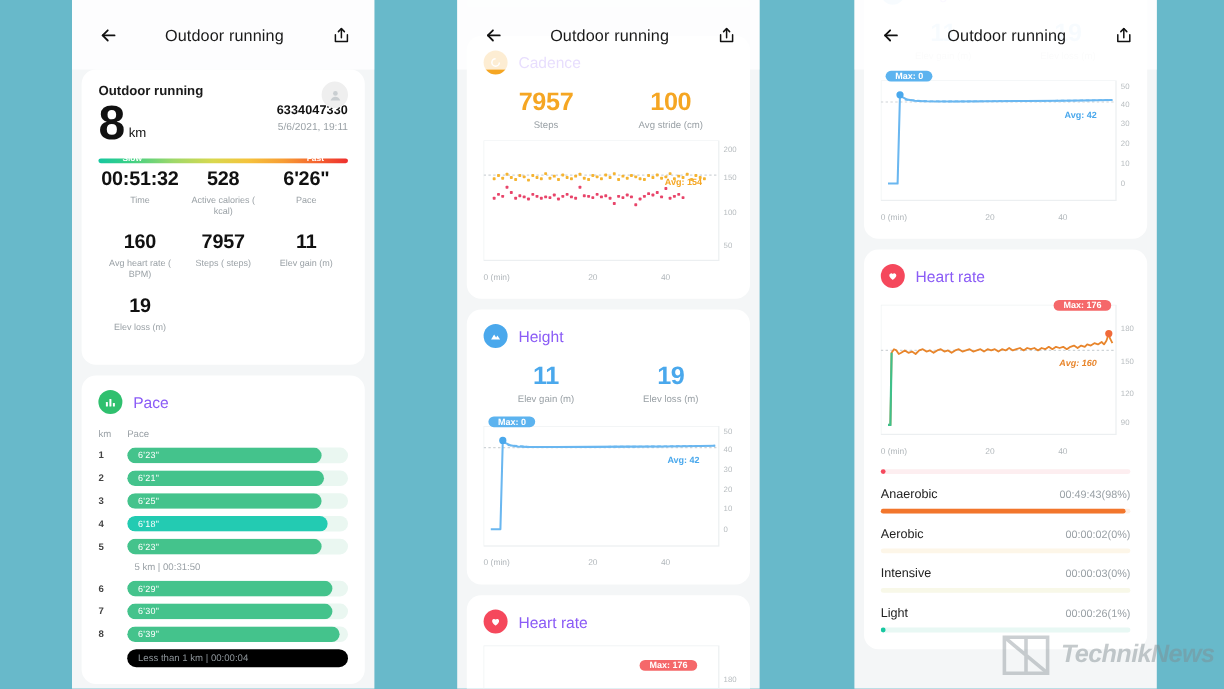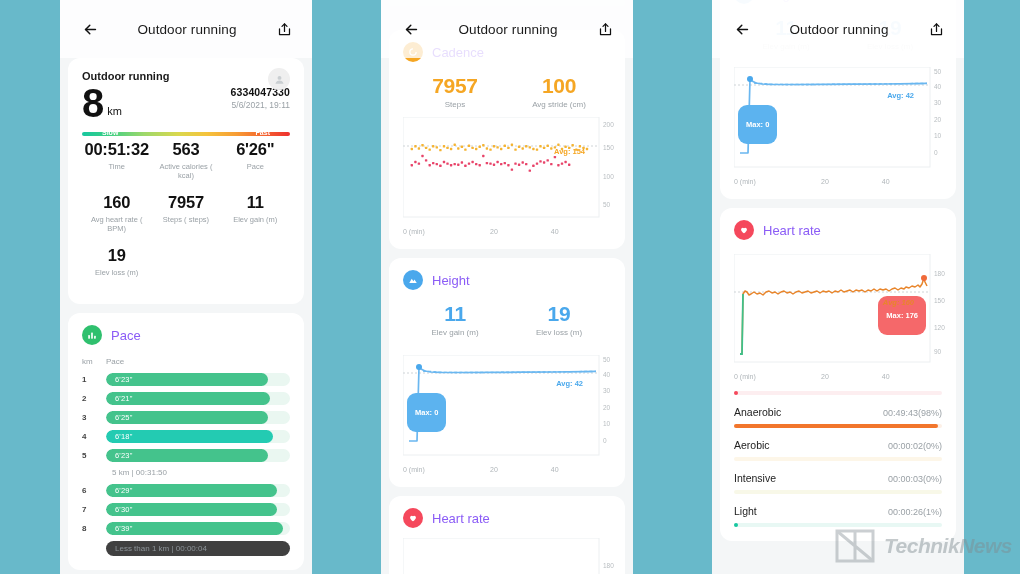--- a/index.html
+++ b/index.html
@@ -95,40 +95,40 @@
   .pace-fill{
     height:13px;border-radius:7px;background:#44c38c;
     display:flex;align-items:center;
   }
   .pace-fill.best{background:#23cbb2;}
   .pace-fill .t{font-size:7.5px;color:#fff;margin-left:9px;letter-spacing:.2px;}
   .pace-note{
     font-size:8px;color:#9aa1a6;margin:1px 0 7px 24px;padding-left:6px;
   }
   .pace-last{
-    margin-left:24px;height:15px;border-radius:8px;background:#404040;
+    margin-left:24px;height:15px;border-radius:8px;background:#000000;
     display:flex;align-items:center;font-size:8px;color:#8d9499;padding-left:9px;
   }
 
   
   .pair{display:flex;margin-top:12px;margin-bottom:6px;}
   .pair .cell{width:50%;text-align:center;}
   .pair .v{font-size:21px;font-weight:bold;letter-spacing:-.3px;}
   .pair .l{font-size:8px;color:#9aa1a6;margin-top:2px;}
 
   
   .chart{position:relative;margin-top:8px;}
   .chart svg{display:block;}
   .xaxis{display:flex;font-size:7px;color:#b0b6ba;margin-top:3px;padding-right:26px;}
   .xaxis span{flex:1;}
   .xaxis span:nth-child(2){text-align:center;}
   .xaxis span:nth-child(3){text-align:center;}
   .pill{
     position:absolute;border-radius:9px;color:#fff;font-size:7.5px;
-    padding:15px 8px;white-space:nowrap;font-weight:bold;margin-top:46px;
+    padding:0 8px;white-space:nowrap;font-weight:bold;
   }
   .avglbl{position:absolute;font-size:7.5px;font-weight:bold;white-space:nowrap;}
 
   
   .zone{margin-top:11px;}
   .zone-top{display:flex;align-items:baseline;}
   .zone-name{font-size:10.5px;color:#222;}
   .zone-val{margin-left:auto;font-size:9px;color:#9aa1a6;}
   .zone-track{margin-top:6px;height:4px;border-radius:2px;}
 
@@ -177,21 +177,21 @@
           <span class="lbl slow">Slow</span>
           <span class="lbl fast">Fast</span>
         </div>
 
         <div class="stats">
           <div class="stat">
             <div class="v">00:51:32</div>
             <div class="l">Time</div>
           </div>
           <div class="stat">
-            <div class="v">563</div>
+            <div class="v">528</div>
             <div class="l">Active calories ( kcal)</div>
           </div>
           <div class="stat">
             <div class="v">6'26"</div>
             <div class="l">Pace</div>
           </div>
           <div class="stat">
             <div class="v">160</div>
             <div class="l">Avg heart rate ( BPM)</div>
           </div>

